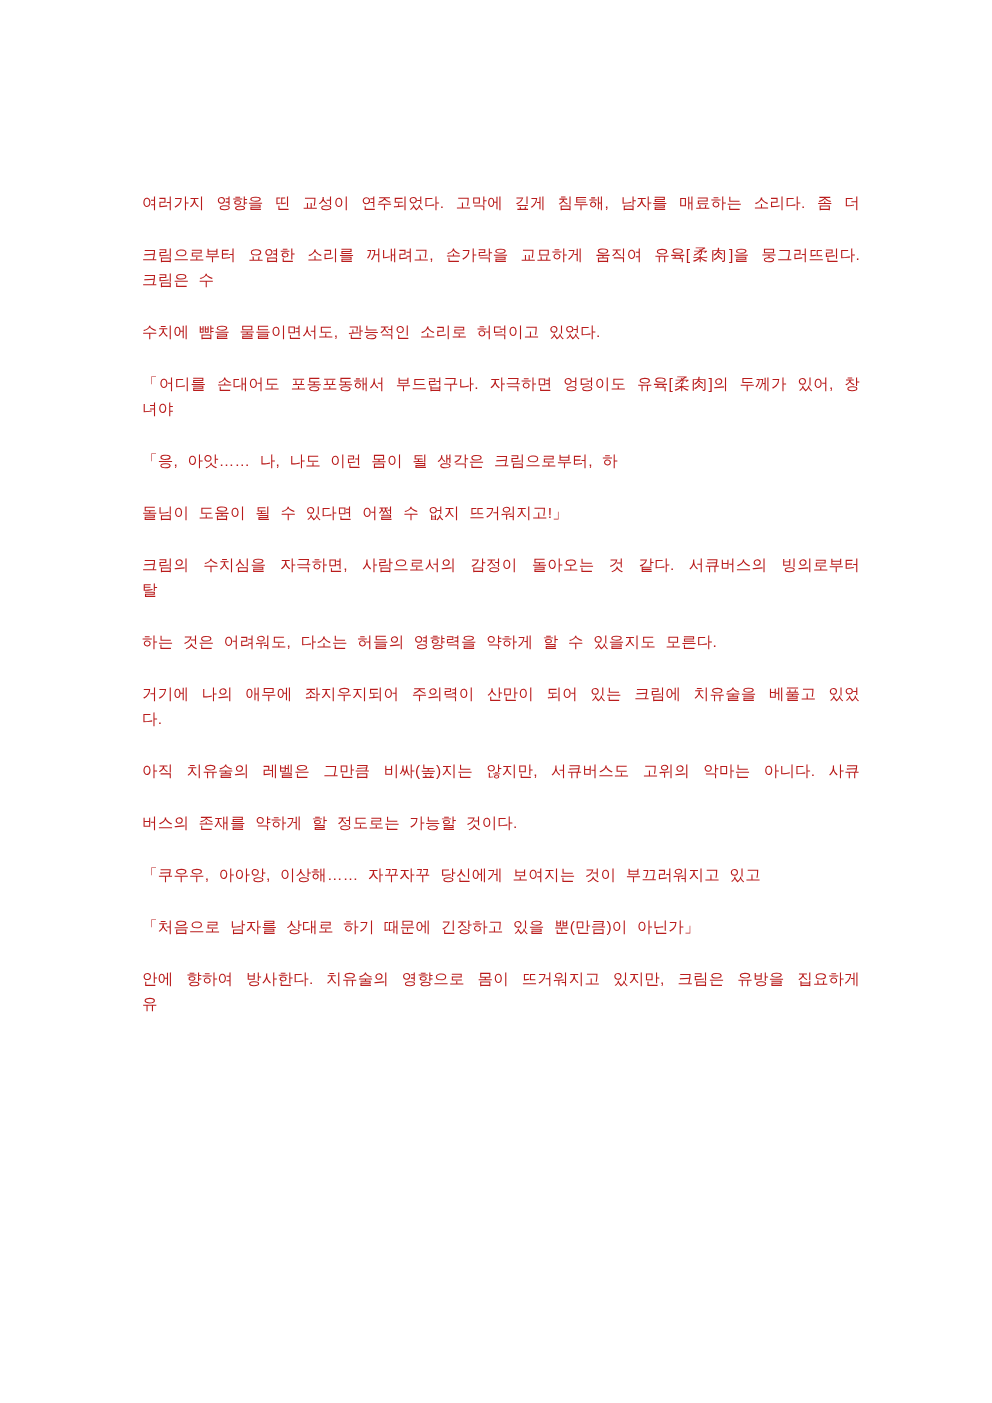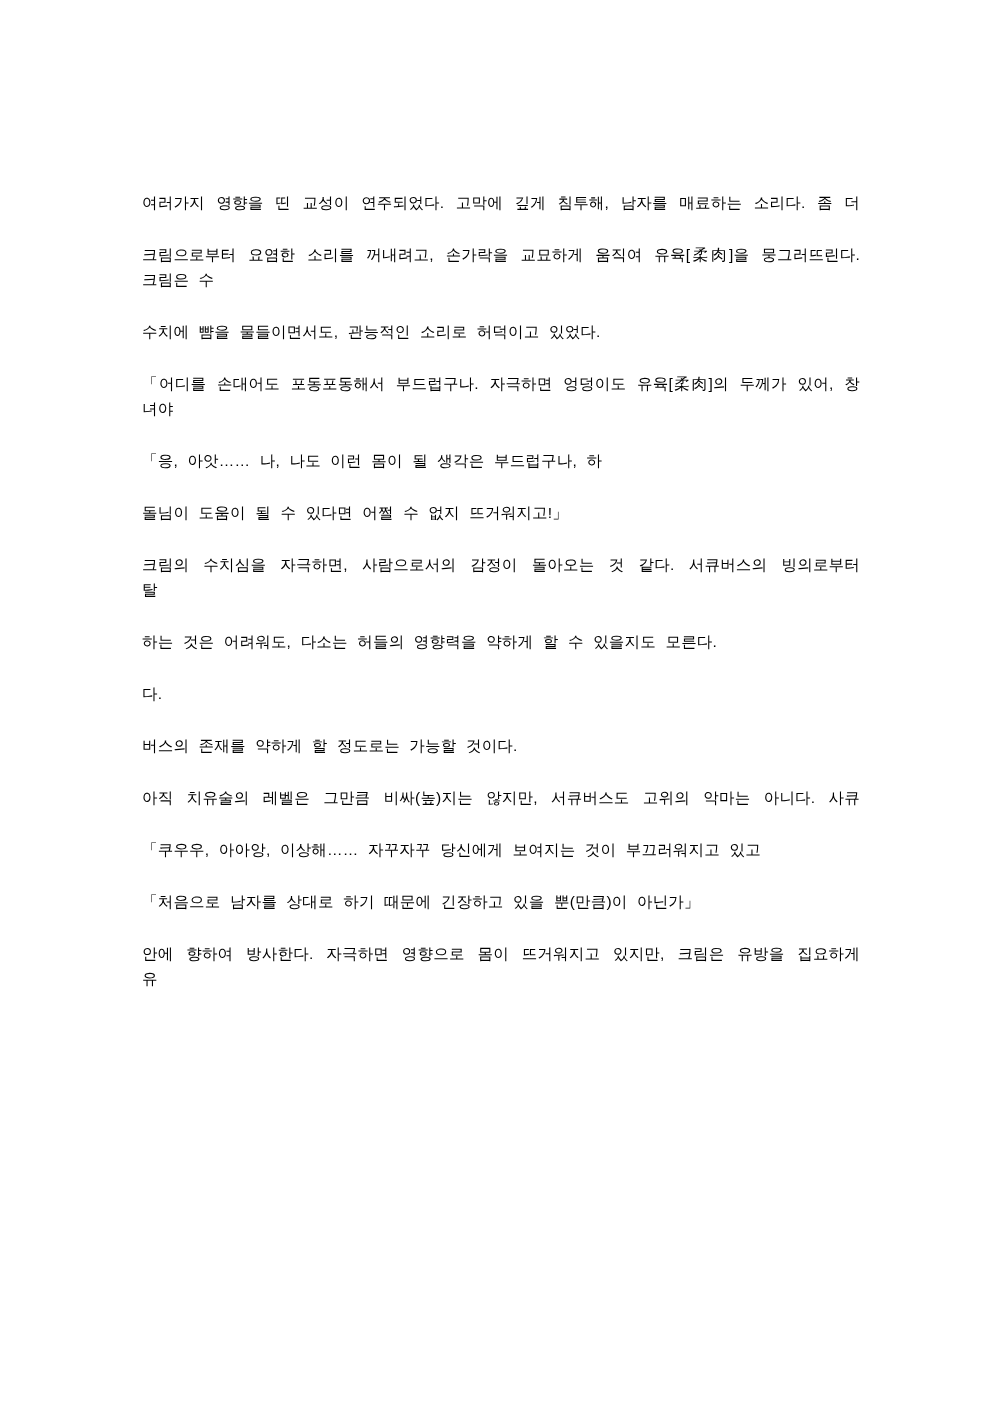--- a/index.html
+++ b/index.html
@@ -12,21 +12,21 @@
     height: 1403px;
     position: relative;
     overflow: hidden;
     font-family: "Liberation Sans", "DejaVu Sans", sans-serif;
   }
   .page {
     position: absolute;
     left: 142px;
     top: 190px;
     width: 718px;
-    color: #000000;
+    color: #b91c1c;
     font-size: 15.5px;
     letter-spacing: 0.2px;
     word-spacing: 5px;
   }
   .para {
     margin: 0 0 27px 0;
     line-height: 25px;
   }
   .line {
     display: block;
@@ -57,56 +57,57 @@
     <span class="line">수치에 뺨을 물들이면서도, 관능적인 소리로 허덕이고 있었다.</span>
   </section>
 
   <section class="para">
     <span class="line fill">「어디를 손대어도 포동포동해서 부드럽구나. 자극하면 엉덩이도 유육[柔肉]의 두께가 있어, 창</span>
     <span class="line">녀야</span>
   </section>
 
 
   <section class="para">
-    <span class="line">「응, 아앗…… 나, 나도 이런 몸이 될 생각은 부드럽구나, 하</span>
+    <span class="line">「응, 아앗…… 나, 나도 이런 몸이 될 생각은 크림으로부터, 하</span>
   </section>
 
   <section class="para">
     <span class="line">돌님이 도움이 될 수 있다면 어쩔 수 없지 뜨거워지고!」</span>
   </section>
 
   <section class="para">
     <span class="line fill">크림의 수치심을 자극하면, 사람으로서의 감정이 돌아오는 것 같다. 서큐버스의 빙의로부터</span>
     <span class="line">탈</span>
   </section>
 
   <section class="para">
     <span class="line">하는 것은 어려워도, 다소는 허들의 영향력을 약하게 할 수 있을지도 모른다.</span>
   </section>
 
   <section class="para">
+    <span class="line fill">거기에 나의 애무에 좌지우지되어 주의력이 산만이 되어 있는 크림에 치유술을 베풀고 있었</span>
     <span class="line">다.</span>
   </section>
 
   <section class="para">
-    <span class="line">버스의 존재를 약하게 할 정도로는 가능할 것이다.</span>
+    <span class="line fill">아직 치유술의 레벨은 그만큼 비싸(높)지는 않지만, 서큐버스도 고위의 악마는 아니다. 사큐</span>
   </section>
 
   <section class="para">
-    <span class="line fill">아직 치유술의 레벨은 그만큼 비싸(높)지는 않지만, 서큐버스도 고위의 악마는 아니다. 사큐</span>
+    <span class="line">버스의 존재를 약하게 할 정도로는 가능할 것이다.</span>
   </section>
 
   <section class="para">
     <span class="line">「쿠우우, 아아앙, 이상해…… 자꾸자꾸 당신에게 보여지는 것이 부끄러워지고 있고</span>
   </section>
 
 
   <section class="para">
     <span class="line">「처음으로 남자를 상대로 하기 때문에 긴장하고 있을 뿐(만큼)이 아닌가」</span>
   </section>
 
 
   <section class="para">
-    <span class="line fill">안에 향하여 방사한다. 자극하면 영향으로 몸이 뜨거워지고 있지만, 크림은 유방을 집요하게</span>
+    <span class="line fill">안에 향하여 방사한다. 치유술의 영향으로 몸이 뜨거워지고 있지만, 크림은 유방을 집요하게</span>
     <span class="line">유</span>
   </section>
 
 </main>
 
 </body></html>

